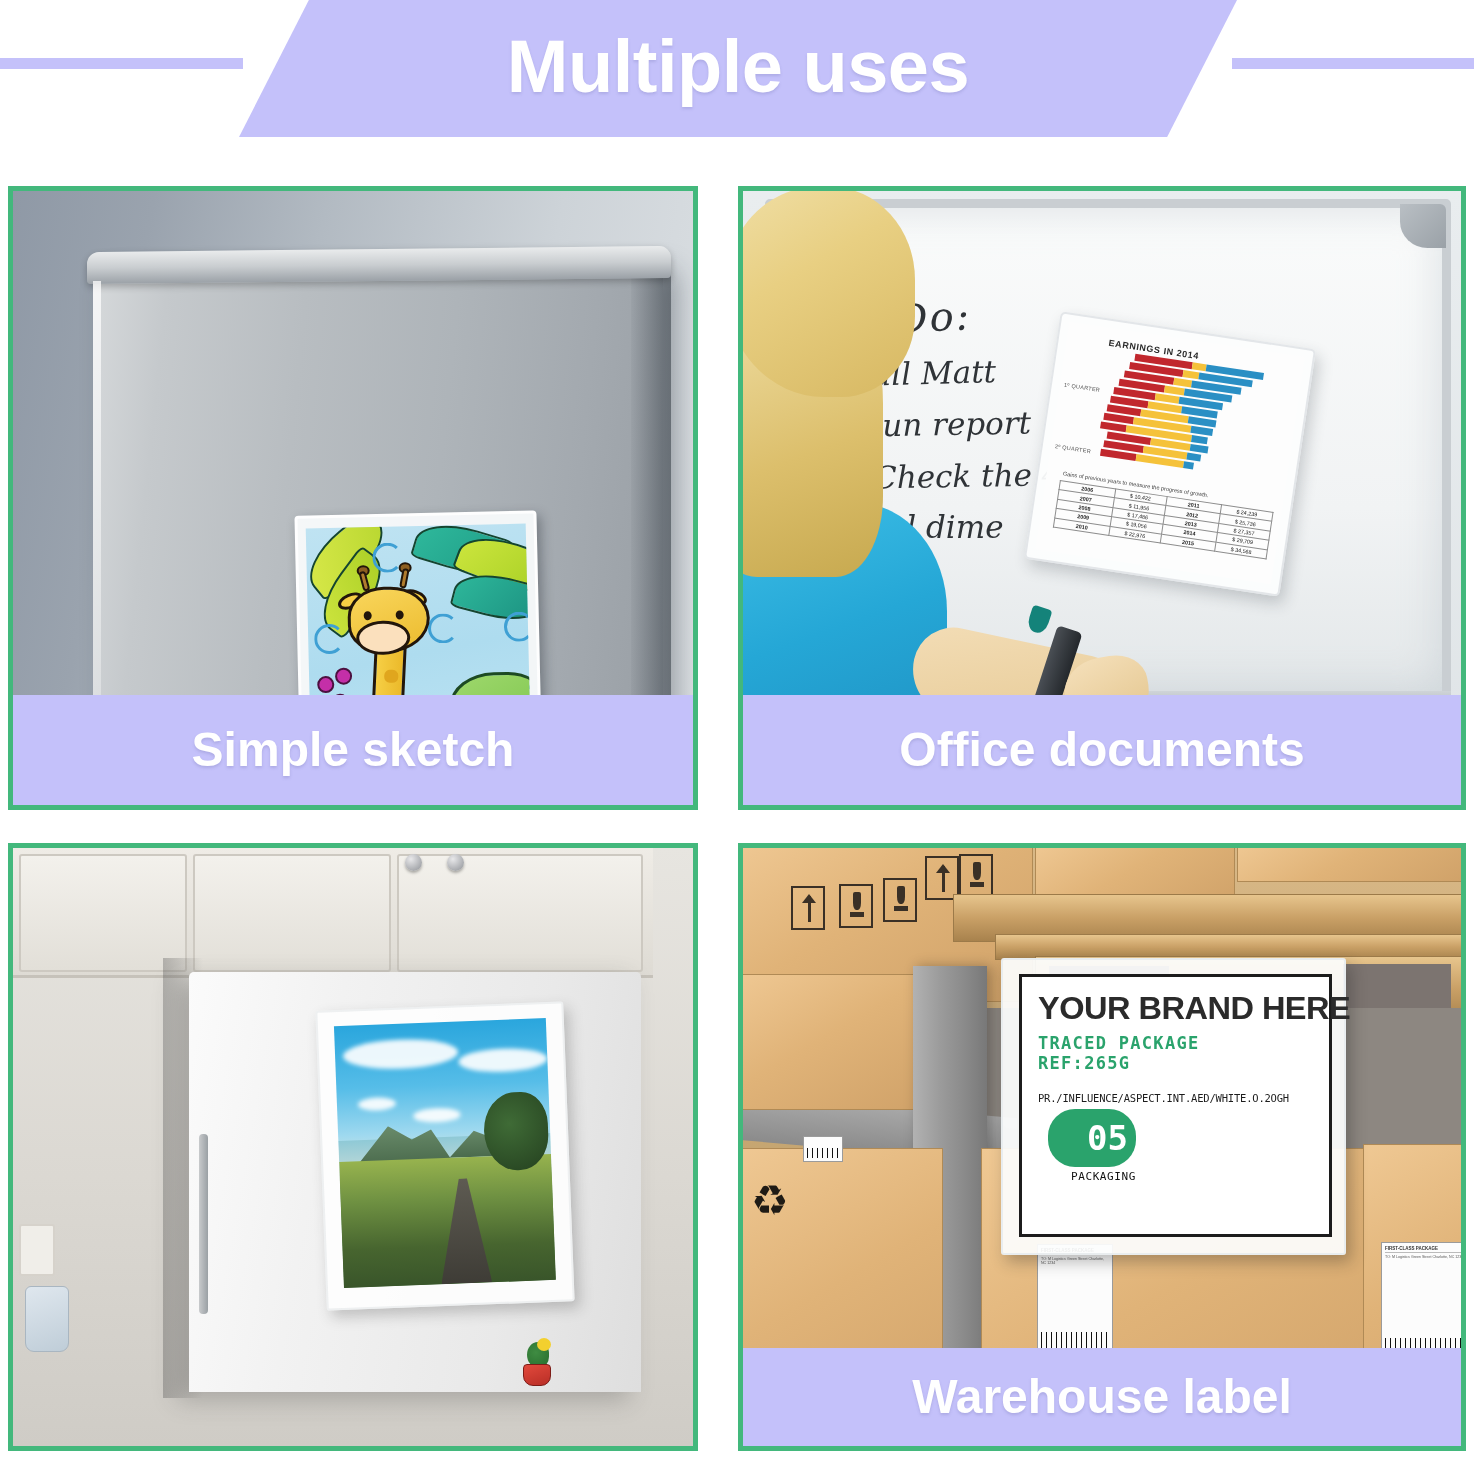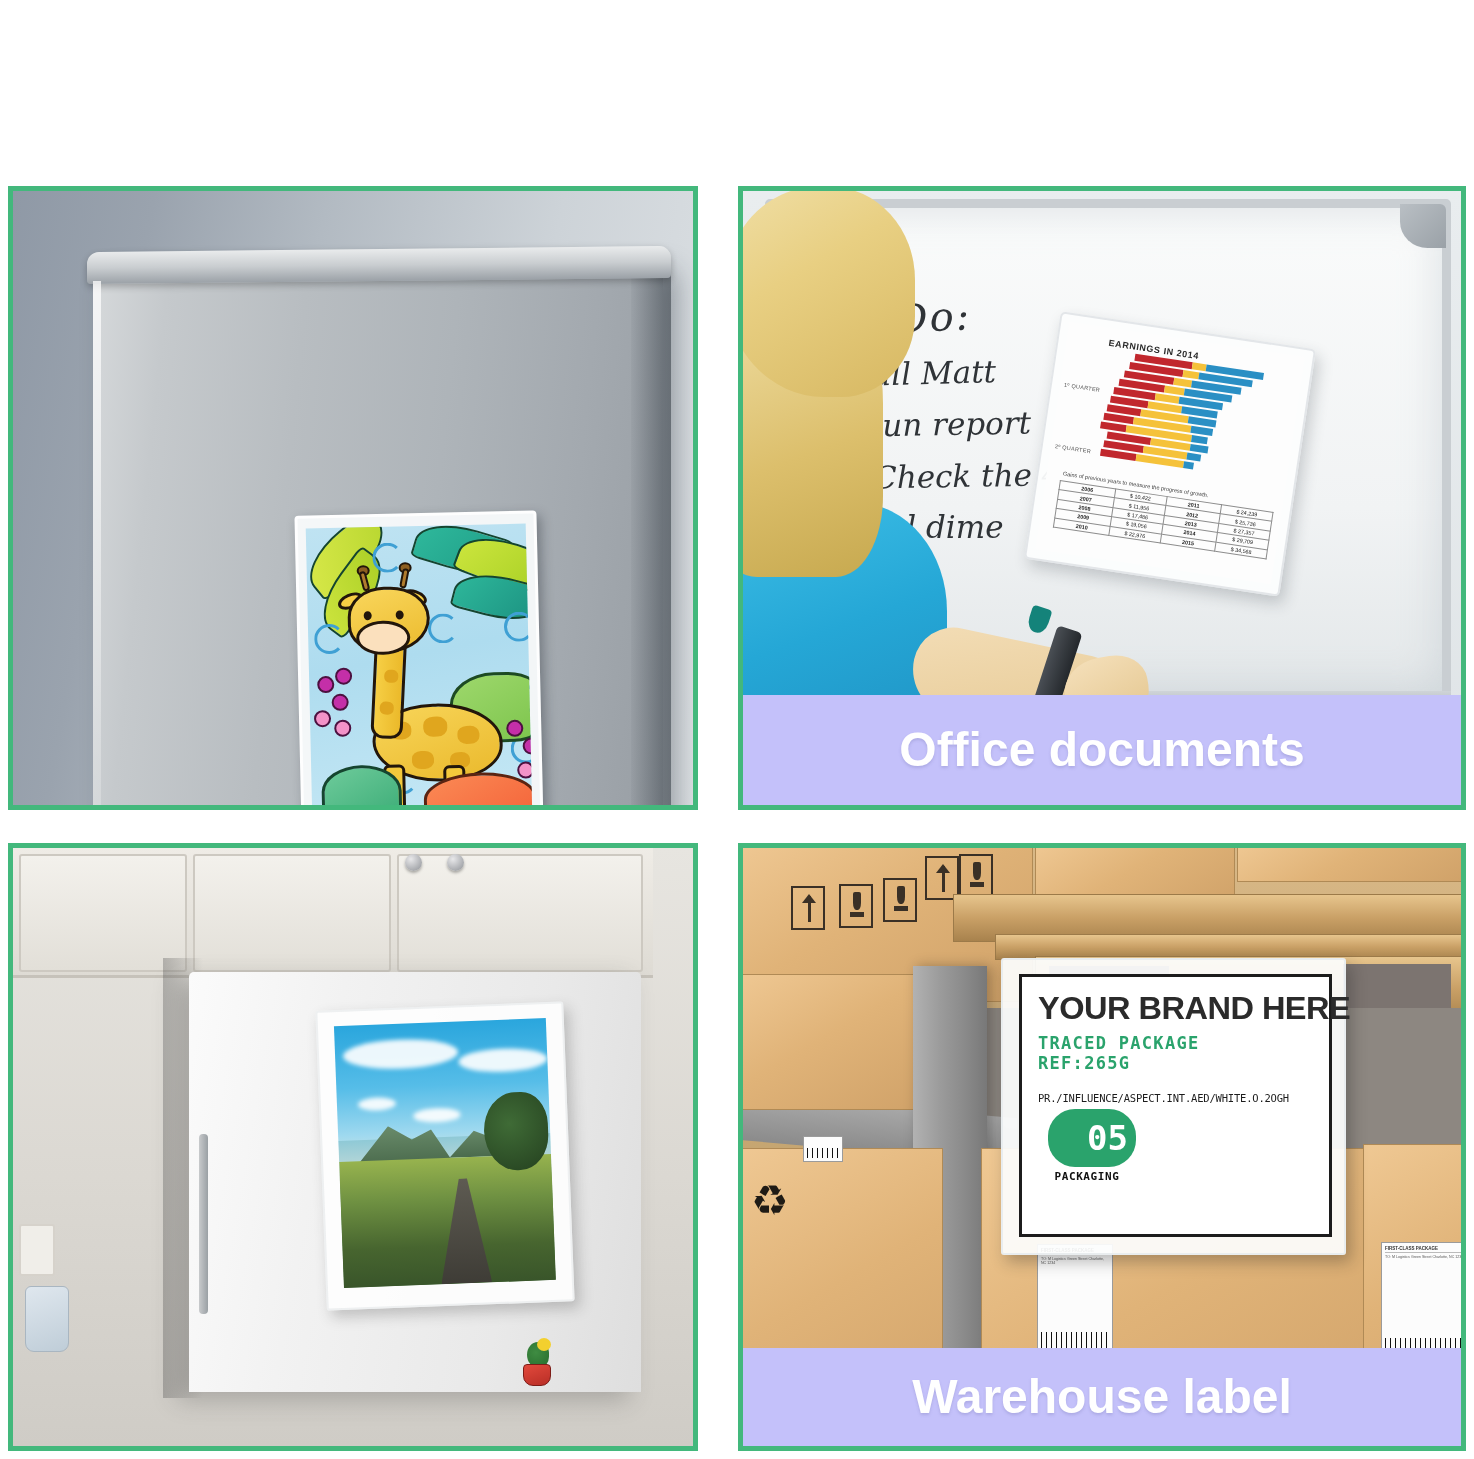--- a/index.html
+++ b/index.html
@@ -417,29 +417,36 @@
     width: 88px; height: 58px; background: #2aa36c; margin-left: 10px;
     display: flex; align-items: center; justify-content: flex-end;
     padding-right: 8px;
     border-radius: 27px;
   }
   .bl-num {
     font-family: "DejaVu Sans Mono", monospace;
     font-size: 34px; font-weight: bold; color: #ffffff; line-height: 1;
   }
   .bl-pack {
-    font-family: "DejaVu Sans Mono", monospace; font-size: 11px; font-weight: bold;
-    color: #111; text-align: center; letter-spacing: .6px; margin-top: 3px;
+    font-family: "DejaVu Sans Mono", monospace; font-size: 11px; font-weight: normal;
+    color: #111; text-align: right; letter-spacing: .6px; margin-top: 3px;
   }
 </style>
 </head>
 <body>
 
 <div id="root">
 
+  <div class="header">
+    <div class="header-rule left"></div>
+    <div class="header-rule right"></div>
+    <div class="header-banner">
+      <div class="header-title">Multiple uses</div>
+    </div>
+  </div>
 
   <div class="panel p1">
     <div class="scene">
       <div class="wall1"></div>
       <div class="fridge-body"></div>
       <div class="fridge-right-dark"></div>
       <div class="fridge-top-trim"></div>
       <div class="fridge-edge-hl"></div>
 
       <div class="sleeve1">
@@ -488,20 +495,23 @@
           <div class="flower pnk" style="left:24px;top:192px;"></div>
           <div class="flower mag" style="left:196px;top:196px;"></div>
           <div class="flower mag" style="left:212px;top:214px;"></div>
           <div class="flower pnk" style="left:206px;top:238px;"></div>
           <div class="coral"></div>
           <div class="bush-green"></div>
 
         </div>
       </div>
     </div>
+    <div class="caption">
+      <span class="caption-text">Simple sketch</span>
+    </div>
   </div>
 
   <div class="panel p2">
     <div class="scene">
       <div class="wb-wall"></div>
       <div class="wb-frame">
         <div class="wb-corner"></div>
       </div>
       <div class="wb-tray"></div>
 

